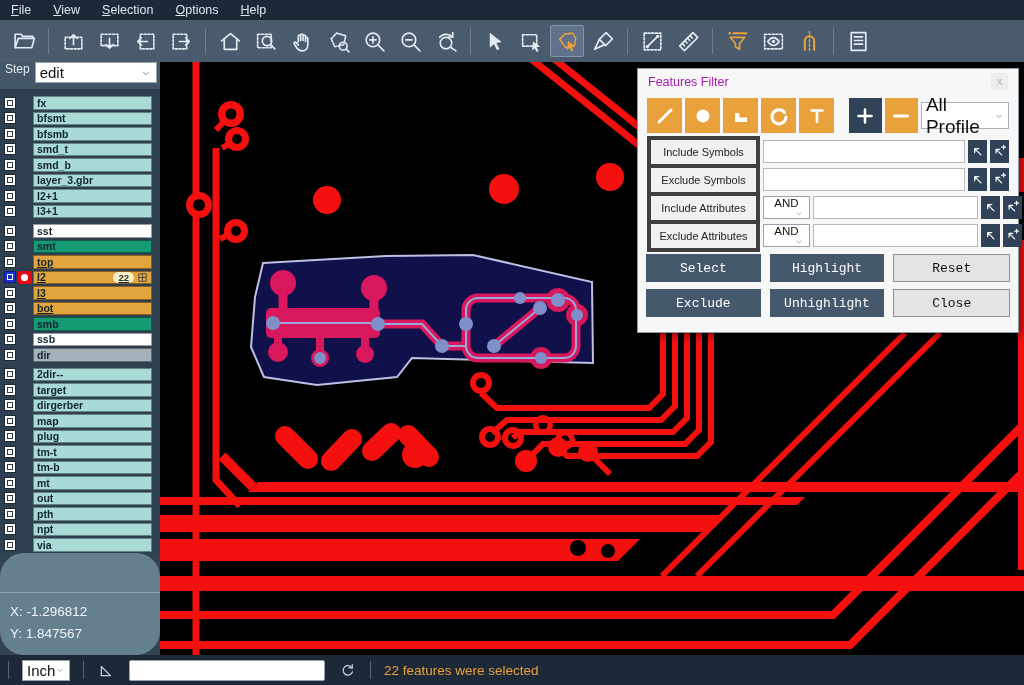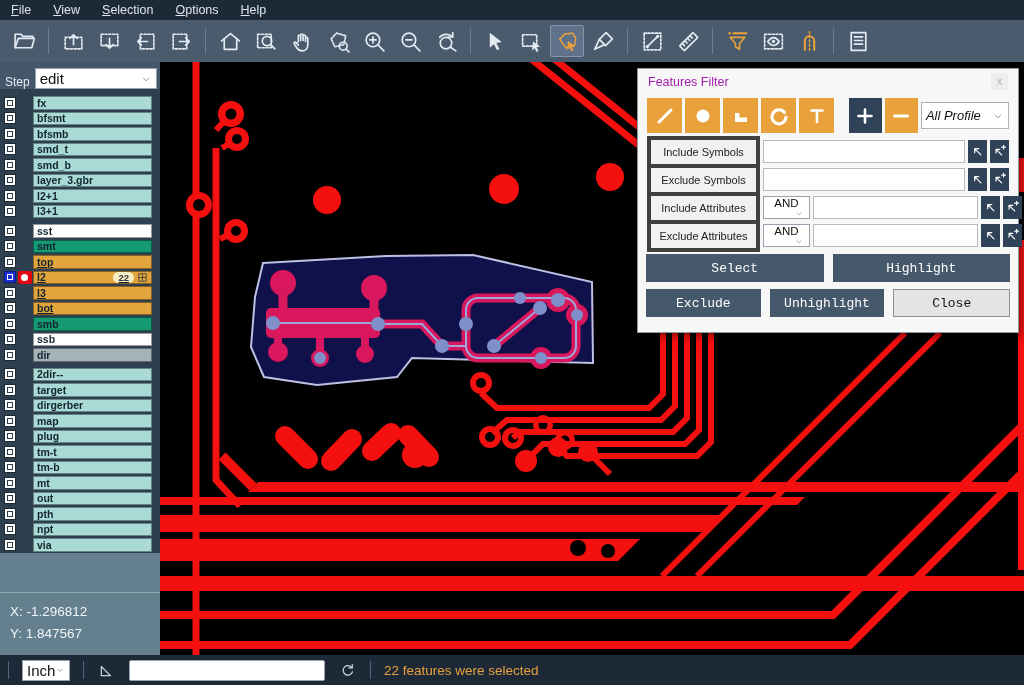--- a/index.html
+++ b/index.html
@@ -28,21 +28,21 @@
   }
   .tool svg { width:25px; height:25px; color:#e3eaf1; stroke:currentColor; fill:none;
               stroke-width:1.6; stroke-linecap:round; stroke-linejoin:round; }
   .tool.accent svg { color:var(--accent-orange,#e9a23b); }
   .tool.active { background:#60728a; border-color:#8395ab; }
   .tsep { width:1px; height:26px; background:#6d7d90; margin:0 6px; }
   
   .content { position:absolute; top:62px; left:0; right:0; bottom:30px; display:flex; }
   
   .sidebar { width:160px; background:var(--sidebar-bg,#31434f); display:flex; flex-direction:column; }
-  .step-row { height:27px; background:#44566a; display:flex; align-items:flex-end; padding:0 3px 0 5px; gap:5px; }
+  .step-row { height:27px; background:#44566a; display:flex; align-items:flex-start; padding:0 3px 0 5px; gap:5px; }
   .step-label { color:#e7edf3; font-size:12px; }
   .combo { background:#fff; border:1px solid #98a2ae; height:20px; display:flex; align-items:center;
            padding:0 4px; font-size:15px; color:#111; cursor:pointer; }
   .combo .chev { margin-left:auto; width:12px; height:12px; stroke:#7a838d; fill:none; stroke-width:1.8; }
   .step-combo { flex:1; height:21px; }
   .layer-list { padding-top:6px; background:#2e4050; }
   .layer-row { display:flex; align-items:center; height:15.5px; }
   .cb { width:12px; height:12px; min-width:12px; margin-left:4px; background:#fff; border:1px solid #1c2a33;
         display:flex; align-items:center; justify-content:center; cursor:pointer; }
   .cb i { display:block; width:6px; height:6px; border:1.4px solid #2c3b45; }
@@ -58,21 +58,21 @@
   .c-cyan  { background:var(--layer-cyan,#a9dad6); }
   .c-green { background:var(--layer-green,#169a74); }
   .c-amber { background:var(--layer-amber,#e2a43c);text-decoration:underline; }
   .c-white { background:var(--layer-white,#ffffff); }
   .c-gray  { background:var(--layer-gray,#a6b2b9); }
   .group-sep { height:4px; }
   .badge { margin-left:auto; background:#f6eec6; border-radius:7px; padding:0 5px; font-size:9.5px;
            font-weight:700; color:#333; line-height:11px; }
   .grid-ic { width:11px; height:11px; margin-left:3px; stroke:#27333c; fill:none; stroke-width:1.6; }
   .coords-panel { flex:1; background:var(--panel-bg,#64808e); display:flex; flex-direction:column;
-                  justify-content:flex-end; }
+                  justify-content:flex-end;border-radius:24px; }
   .coords { border-top:1px solid #8ea4b0; padding:8px 10px 10px; color:#f0f5f8; font-size:13.5px; line-height:22px; }
   
   .canvas { position:relative; flex:1; background:#000; overflow:hidden; cursor:crosshair; }
   .canvas svg { display:block; }
   .red   { fill:var(--trace-red,#f51010); }
   .rl    { stroke:var(--trace-red,#f51010); fill:none; }
   .blk   { fill:#000; }
   .pinkf { fill:var(--highlight-pink,#d8175c); }
   .pinkl { stroke:var(--highlight-pink,#d8175c); fill:none; }
   .lavf  { fill:var(--pad-lavender,#7e8fc9); }
@@ -85,21 +85,21 @@
   .dlg-title span { color:#a21caf; font-size:12.5px; }
   .dlg-close { margin-left:auto; width:17px; height:17px; background:#ededed; border:none; color:#b5b5b5;
                font-size:11px; line-height:15px; cursor:pointer; }
   .shape-row { display:flex; align-items:center; margin:4px 9px 7px; }
   .sbtn { width:35px; height:35px; border:none; margin-right:3px; display:flex; align-items:center;
           justify-content:center; cursor:pointer; background:var(--accent-orange,#f0a231); }
   .sbtn.navy { background:var(--dialog-navy,#2f4257); }
   .sbtn svg { width:24px; height:24px; color:#fff; stroke:currentColor; fill:none;
               stroke-width:2.6; stroke-linecap:round; stroke-linejoin:round; }
   .sbtn.plusbtn { margin-left:12px; }
-  .profile-combo { margin-left:auto; width:93px; height:27px; border:1px solid #aab2bc; font-size:13px;font-style:italic; }
+  .profile-combo { margin-left:auto; width:93px; height:27px; border:1px solid #aab2bc; font-size:19px; }
   .filter-row { display:flex; align-items:center; margin:5px 9px; height:23px; gap:3px; }
   .flabel { width:113px; min-width:113px; height:32px; background:#f1f1f1; border:4px solid #404040;
             display:flex; align-items:center; justify-content:center; font-size:11px; color:#222; cursor:pointer; }
   .and-combo { width:47px; min-width:47px; height:23px; font-size:11.5px;flex-direction:column; }
   .finput { flex:1; height:23px; border:1px solid #b9b9b9; background:#fff; font-size:12px; padding:0 4px;
             font-family:"Liberation Sans",sans-serif; }
   .abtn { width:19px; min-width:19px; height:23px; background:var(--dialog-navy,#2f4257); border:none;
           display:flex; align-items:center; justify-content:center; cursor:pointer; }
   .abtn svg { width:15px; height:15px; color:#fff; stroke:currentColor; fill:none; stroke-width:1.9;
               stroke-linecap:round; stroke-linejoin:round; }
@@ -901,20 +901,21 @@
           <button class="abtn">
             <svg>
               <use href="#i-arrow-nw-plus"></use>
             </svg>
           </button>
         </div>
       </div>
     <div class="action-row">
       <button class="act dark">Select</button>
       <button class="act dark">Highlight</button>
+      <button class="act light">Reset</button>
     </div>
     <div class="action-row">
       <button class="act dark">Exclude</button>
       <button class="act dark">Unhighlight</button>
       <button class="act light">Close</button>
     </div>
   </div>
 
   <div class="statusbar">
     <div class="ssep"></div>

